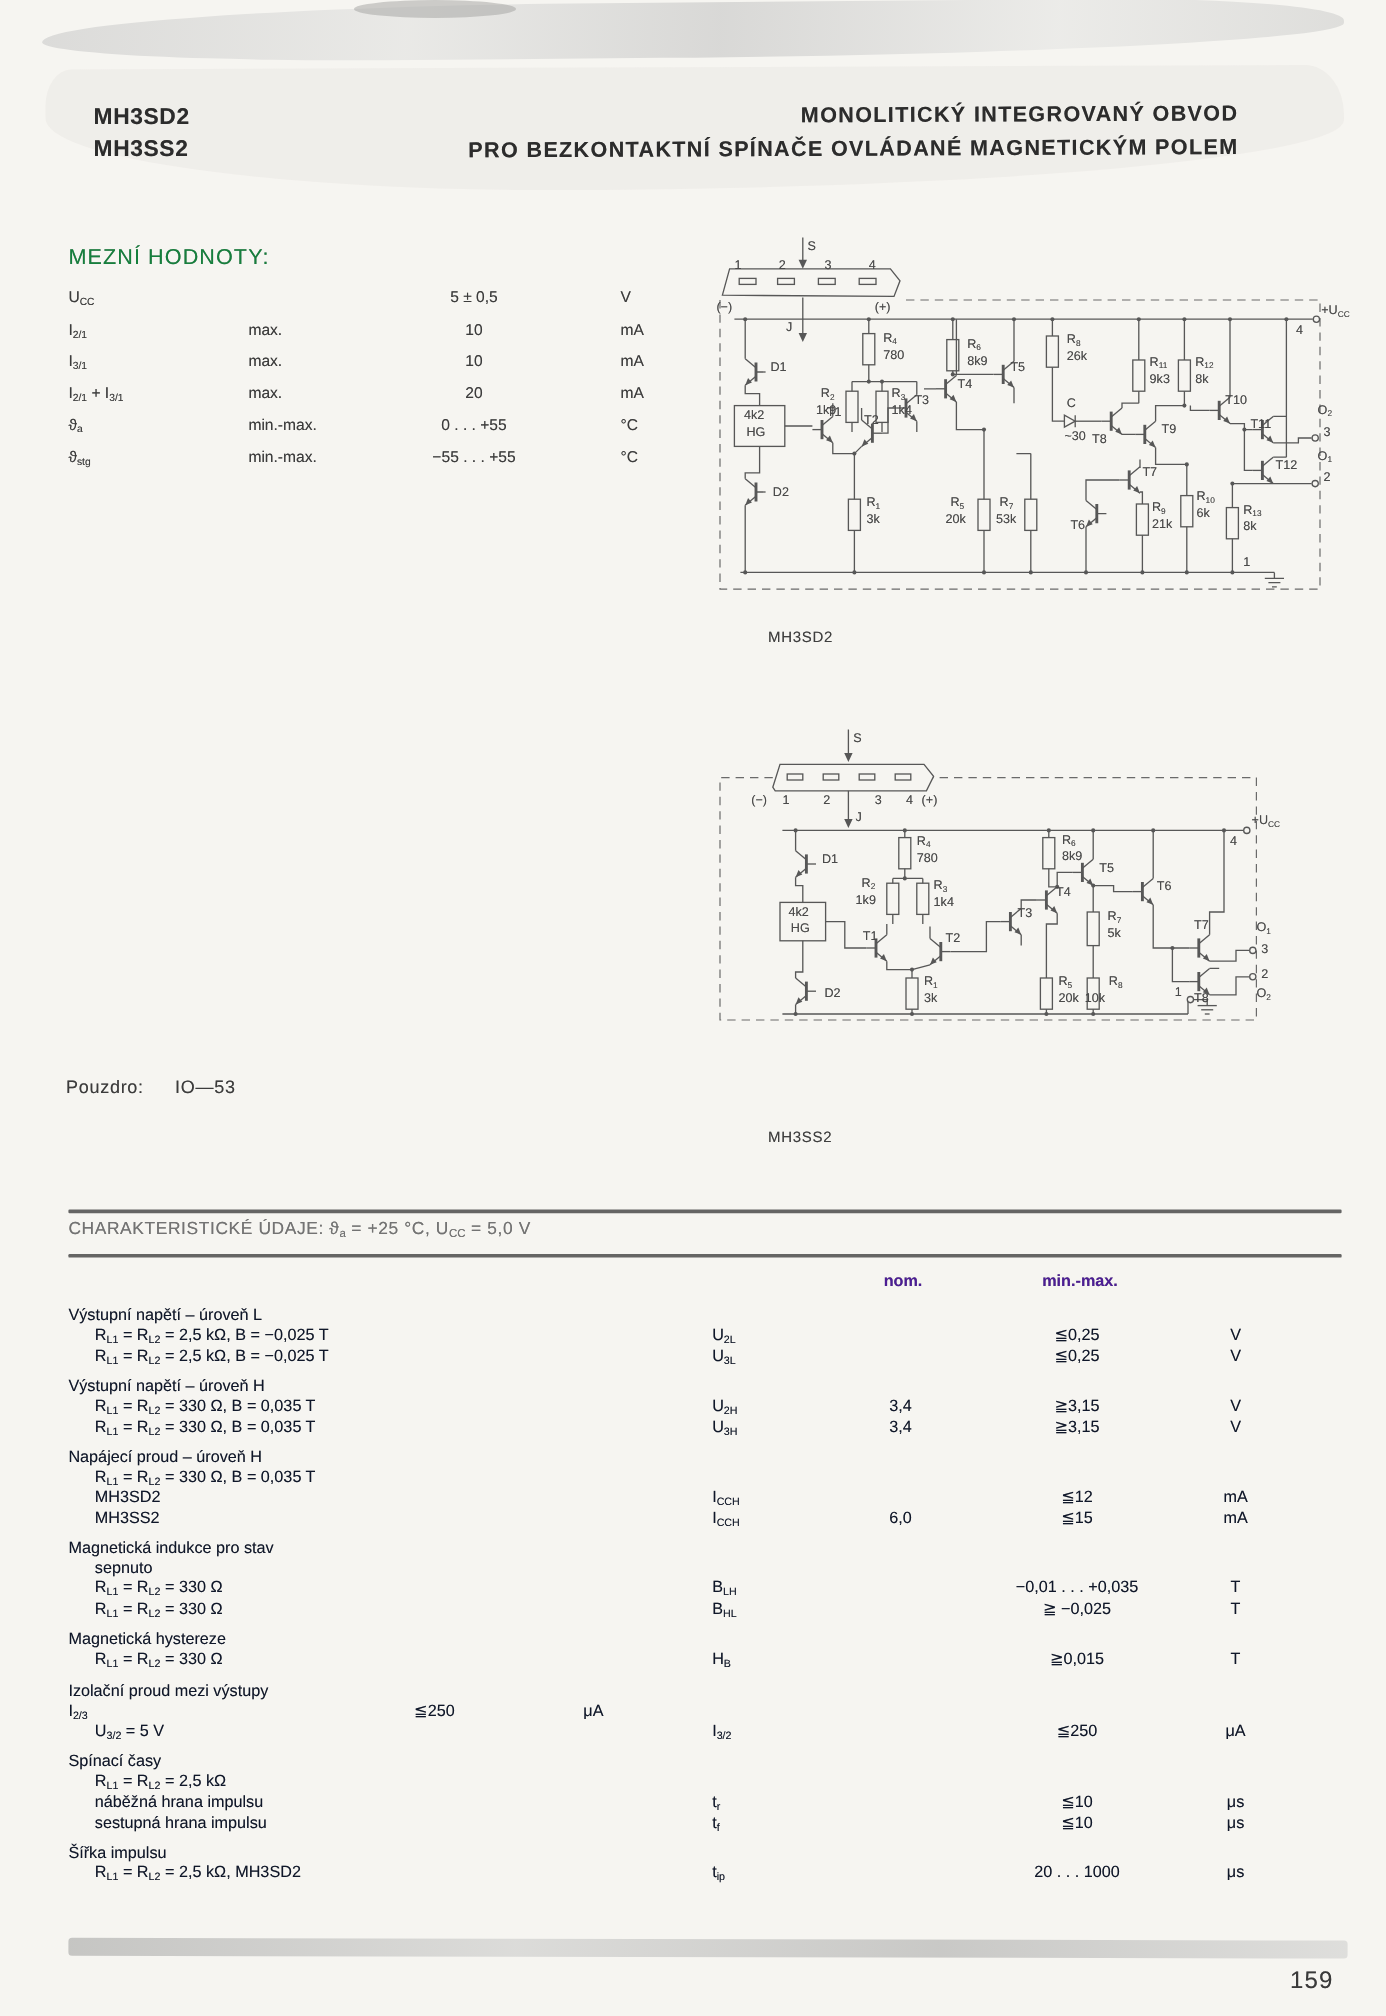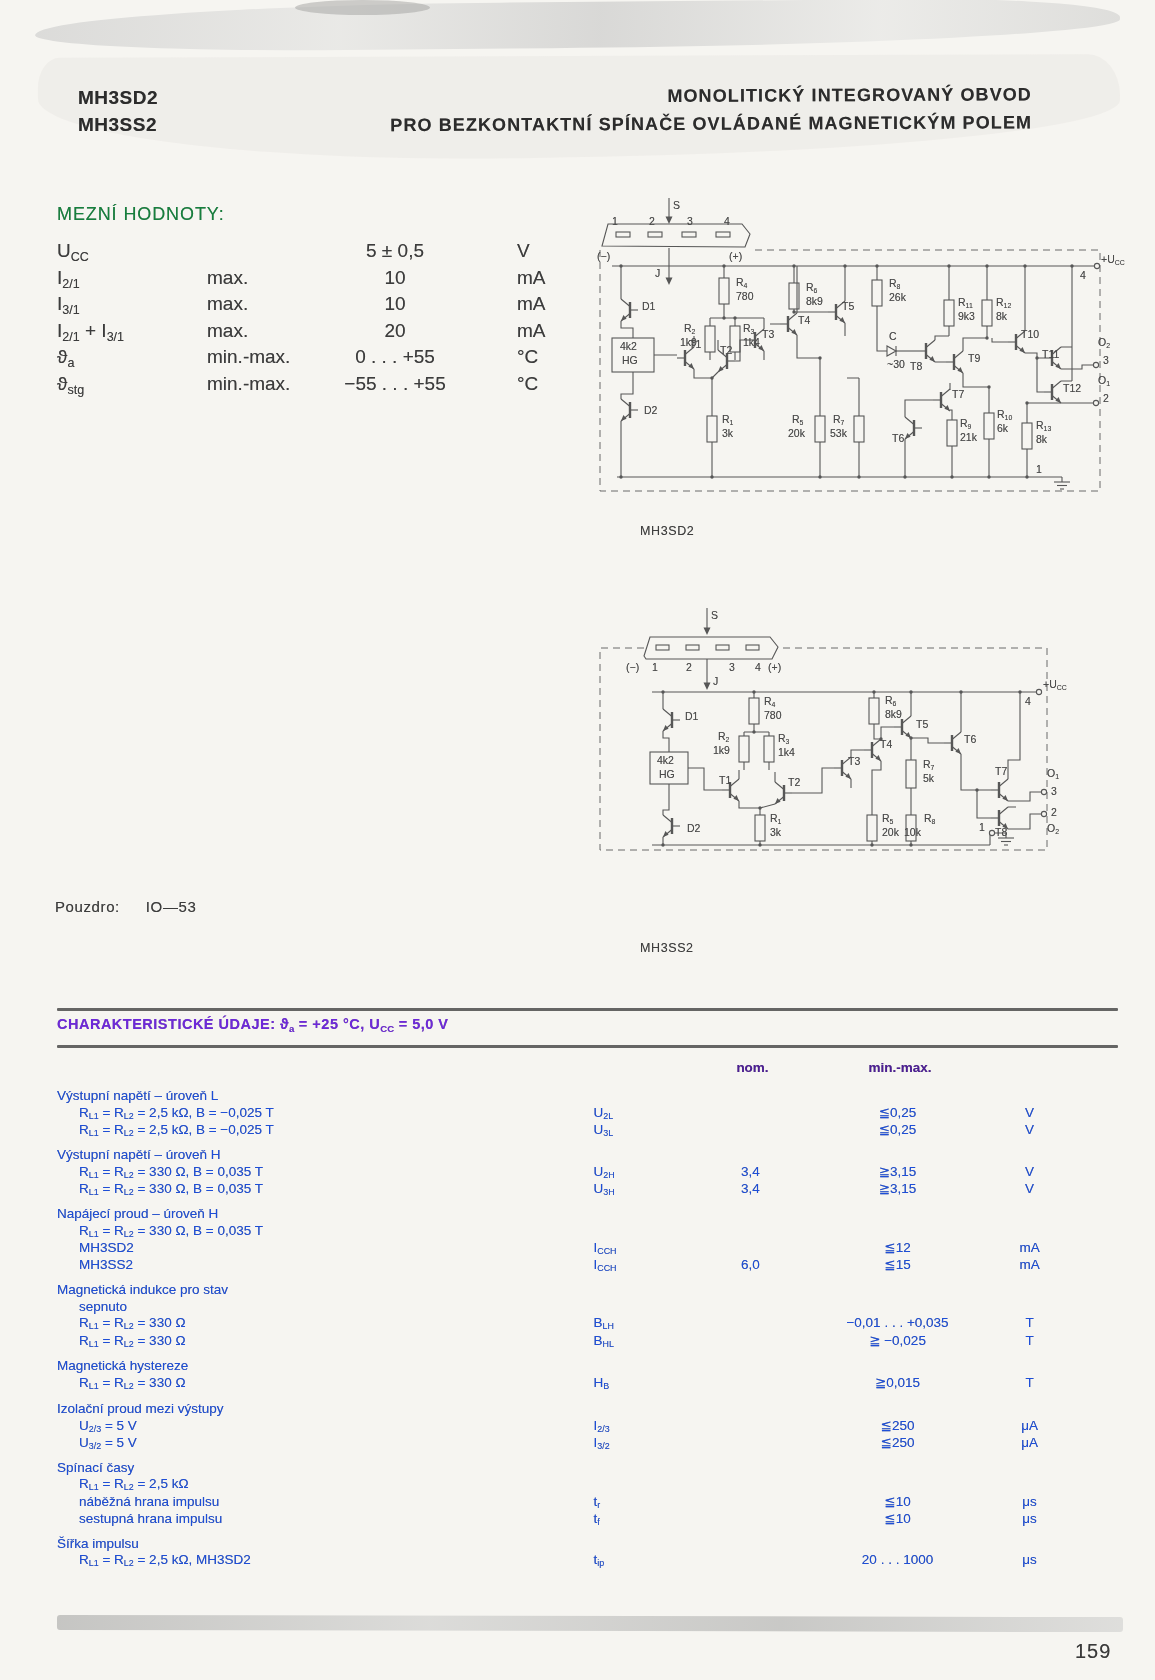--- a/index.html
+++ b/index.html
@@ -14,42 +14,42 @@
     border-radius:2% 3% 60% 40% / 30% 40% 55% 60%;transform:rotate(-.2deg);}
   .bottom-bar{position:absolute;left:57px;top:1616px;width:1066px;height:15px;opacity:.85;border-radius:3px;
     background:linear-gradient(91deg,#bdbdbb,#d7d7d5 35%,#c1c1bf 68%,#dadad8);transform:rotate(.12deg);}
   
   .parts{position:absolute;left:78px;top:84px;font-size:19px;font-weight:bold;line-height:27px;color:#2c2c2c;letter-spacing:.5px;}
   .doc-title{position:absolute;right:123px;top:82px;width:760px;text-align:right;font-size:18px;font-weight:bold;
     line-height:28px;color:#2c2c2c;letter-spacing:1.1px;transform:rotate(-.25deg);}
   
   .limits-title{position:absolute;left:57px;top:204px;font-size:18px;color:#15803d;letter-spacing:.9px;}
   .limits{position:absolute;left:57px;top:240px;width:560px;}
-  .lrow{display:flex;height:26.5px;font-size:19px;color:#3c3c3c;align-items:flex-start;}
+  .lrow{display:flex;height:26.5px;font-size:13px;color:#3c3c3c;align-items:flex-start;}
   .l-sym{width:150px;}
   .l-cond{width:112px;}
   .l-val{width:152px;text-align:center;}
   .l-unit{padding-left:46px;}
   sub{font-size:66%;line-height:0;vertical-align:-0.28em;letter-spacing:0;}
   
   .fig{position:absolute;}
   .fig svg{position:absolute;left:0;top:0;}
   .lab{position:absolute;font-size:10.5px;line-height:1.05;color:#4a4a4a;white-space:nowrap;}
   .fig-caption{position:absolute;font-size:12.5px;letter-spacing:.6px;color:#3f3f3f;}
   
   .pouzdro{position:absolute;left:55px;top:898px;font-size:15px;letter-spacing:.6px;color:#3c3c3c;display:flex;gap:26px;}
   
   .rule{position:absolute;left:57px;width:1061px;height:2.6px;background:#4b4b4b;opacity:.85;border-radius:1px;}
-  .char-title{position:absolute;left:57px;top:1016px;font-size:14.5px;letter-spacing:.5px;color:#6d28d9;font-weight:bold;}
+  .char-title{position:absolute;left:57px;top:1016px;font-size:14.5px;letter-spacing:.5px;color:#737373;}
   .chartable{position:absolute;left:57px;top:1060px;width:1010px;}
   .chead{display:flex;height:18px;font-size:13.5px;font-weight:bold;color:#4c1d95;}
   .ch-sp{width:643px;}
   .ch-nom{width:105px;text-align:center;}
   .ch-mm{width:190px;text-align:center;}
-  .crow{display:flex;height:16.6px;font-size:13.5px;color:#1d4ed8;align-items:baseline;}
+  .crow{display:flex;height:16.6px;font-size:13.5px;color:#0f172a;align-items:baseline;}
   .crow.gap{margin-top:9.5px;}
   .c-label{width:538px;box-sizing:border-box;}
   .crow.ind .c-label{padding-left:22px;}
   .c-sym{width:105px;}
   .c-nom{width:105px;text-align:center;}
   .c-mm{width:190px;text-align:center;}
   .c-unit{width:75px;text-align:center;}
   .page-num{position:absolute;left:1075px;top:1640px;font-size:20px;color:#3a3a3a;letter-spacing:1px;}
   
   .wire{stroke:#575757;stroke-width:1.1;fill:none;}
@@ -595,21 +595,20 @@
 
         <div class="crow gap">
           <div class="c-label"><span>Izolační proud mezi výstupy</span></div>
           <div class="c-sym"><span></span></div>
           <div class="c-nom"></div>
           <div class="c-mm"></div>
           <div class="c-unit"></div>
         </div>
 
         <div class="crow ind">
-          <div class="c-label"><span>U<sub>2/3</sub> = 5 V</span></div>
           <div class="c-sym"><span>I<sub>2/3</sub></span></div>
           <div class="c-nom"></div>
           <div class="c-mm">≦250</div>
           <div class="c-unit">μA</div>
         </div>
 
         <div class="crow ind">
           <div class="c-label"><span>U<sub>3/2</sub> = 5 V</span></div>
           <div class="c-sym"><span>I<sub>3/2</sub></span></div>
           <div class="c-nom"></div>

